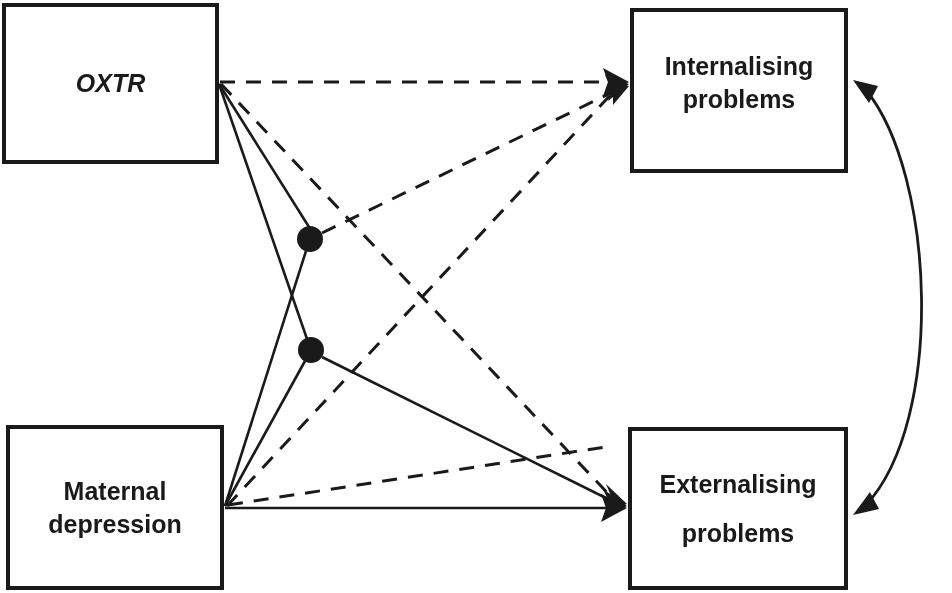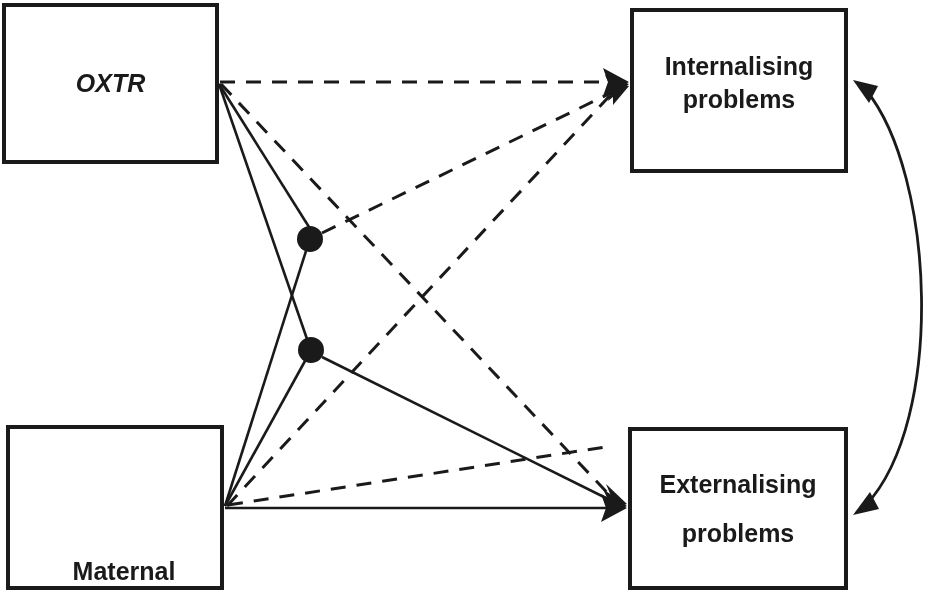--- a/index.html
+++ b/index.html
@@ -120,22 +120,23 @@
     <path class="edge-curve" d="M 866 90 C 935 175, 945 420, 866 505"></path>
     <polygon class="arrow-head" points="853,80 878,86 869,103"></polygon>
     <polygon class="arrow-head" points="853,515 870,492 879,509"></polygon>
 
   </svg>
 
   <div class="box-label" style="left:4px; top:5px; width:213px; height:157px;">
     <span class="ln ital">OXTR</span>
   </div>
 
-  <div class="box-label" style="left:17px; top:427px; width:214px; height:161px;justify-content:flex-end;">
+  <div class="box-label" style="left:8px; top:427px; width:214px; height:161px;">
     <span class="ln">Maternal</span>
+    <span class="ln">depression</span>
   </div>
 
   <div class="box-label" style="left:632px; top:2px; width:214px; height:161px;">
     <span class="ln">Internalising</span>
     <span class="ln">problems</span>
   </div>
 
   <div class="box-label" style="left:630px; top:429px; width:216px; height:159px;gap:16px;">
     <span class="ln">Externalising</span>
     <span class="ln">problems</span>

